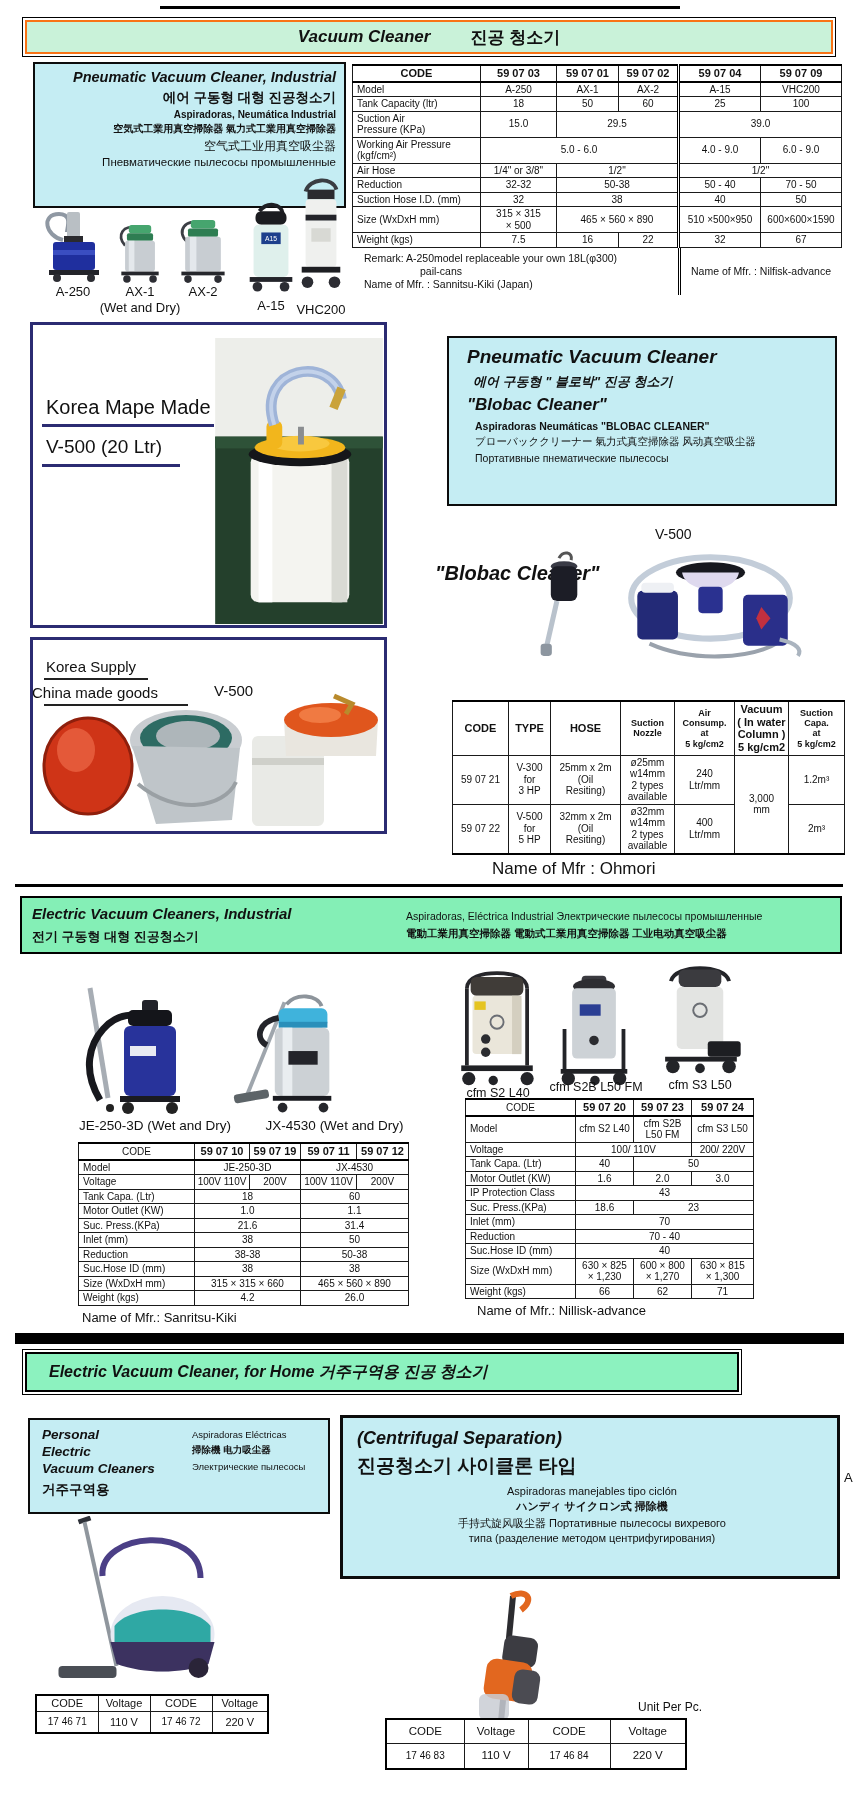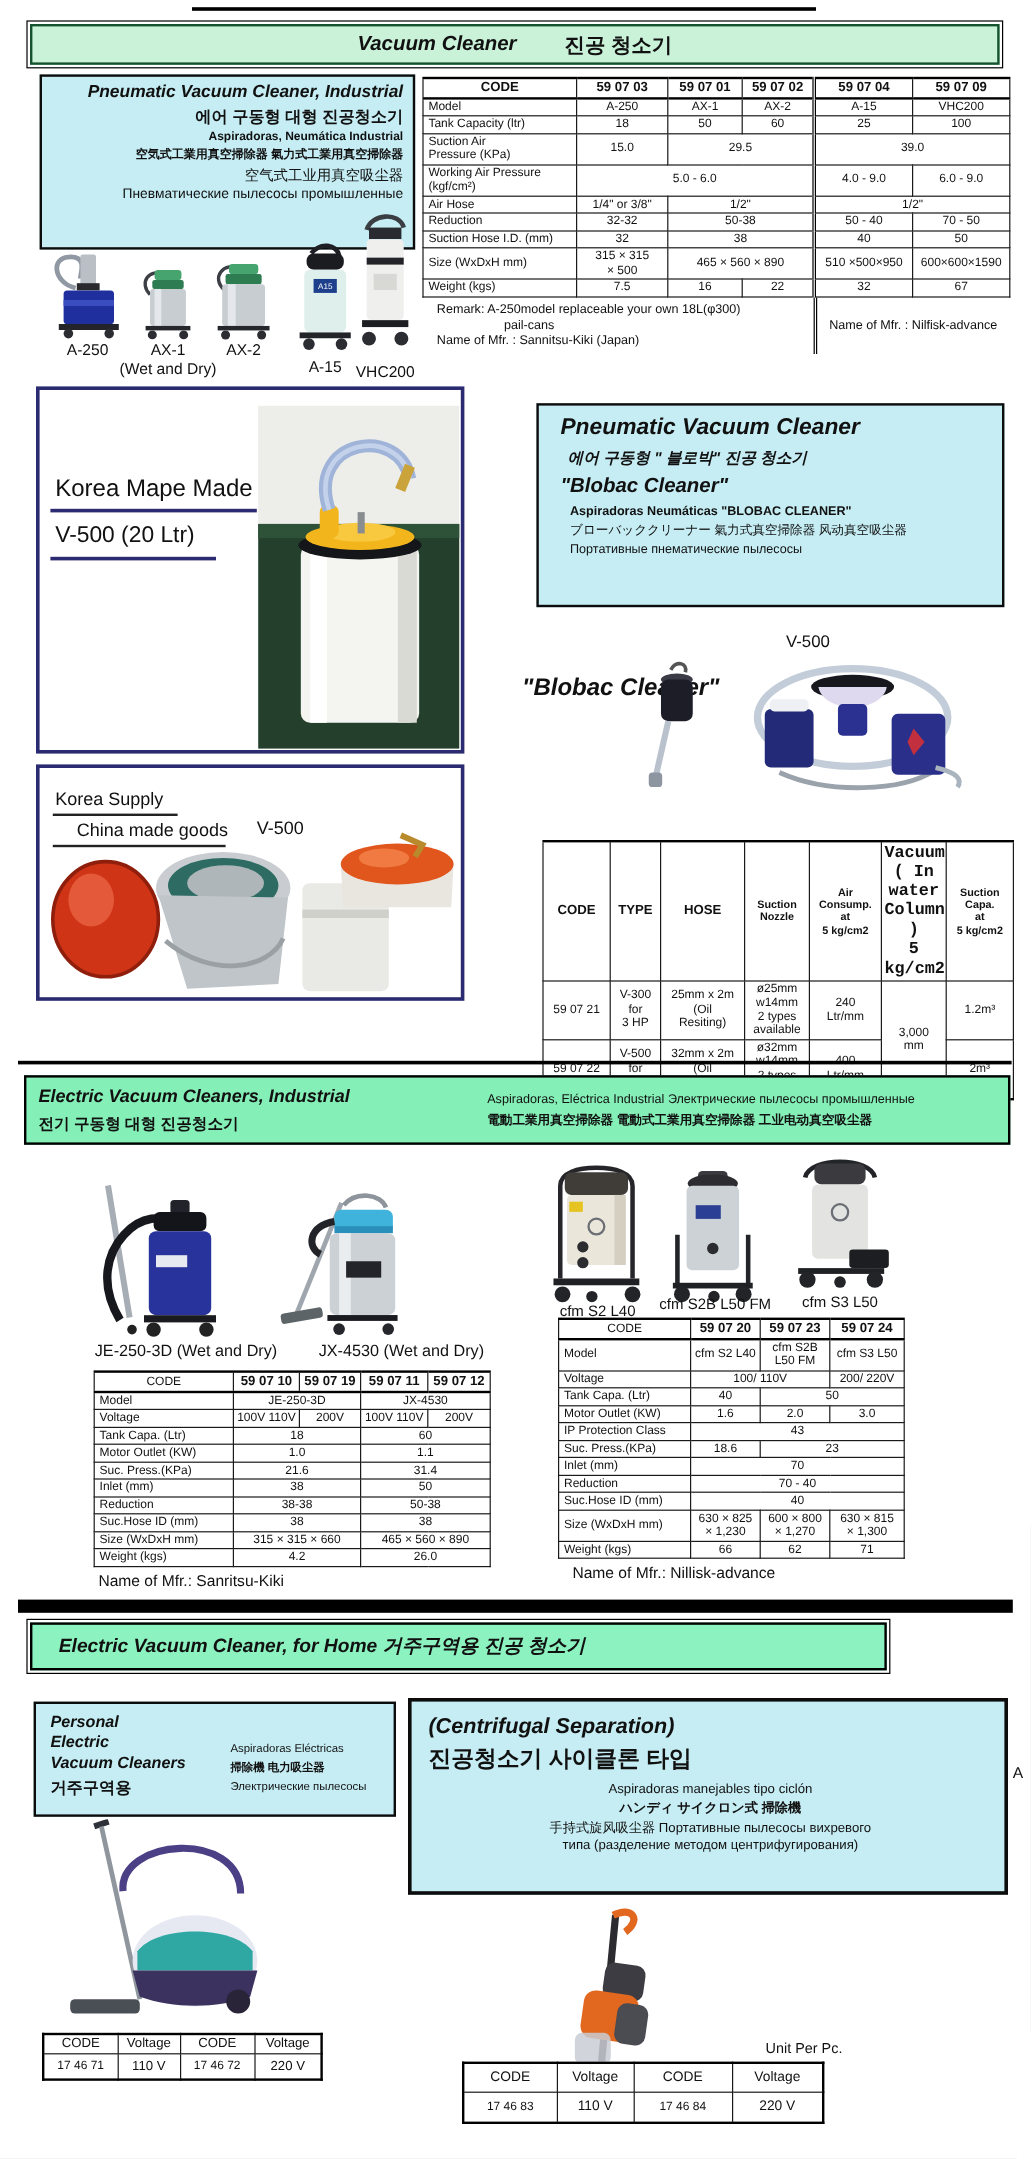--- a/index.html
+++ b/index.html
@@ -5,21 +5,21 @@
   * { box-sizing:border-box; margin:0; padding:0; }
   html,body { background:#e8e8e8; }
   .page { position:relative; width:859px; height:1799px; margin:0 auto; background:#fff;
           font-family:"Liberation Sans","DejaVu Sans",sans-serif; color:#111; overflow:hidden; }
   .abs { position:absolute; }
   .i { font-style:italic; } .b { font-weight:bold; }
   .pre { white-space:pre-line; }
   .ctr { text-align:center; }
 
   .banner1 { left:25px; top:20px; width:808px; height:34px; background:#c9f2d9;
-             border:2px solid #14532d; outline:1px solid #000; outline-offset:2px;
+             border:2px solid #f97316; outline:1px solid #000; outline-offset:2px;
              display:flex; align-items:center; justify-content:center; gap:40px; font-size:17px; }
   .banner2 { left:20px; top:896px; width:822px; height:58px; background:#84efb6;
              border:2px solid #000; display:flex; align-items:center; padding:4px 10px; gap:14px; }
   .banner3 { left:25px; top:1352px; width:714px; height:40px; background:#8cf2bf;
              border:2px solid #000; outline:1px solid #000; outline-offset:2px;
              display:flex; align-items:center; padding-left:22px; font-size:16px; }
 
   .cyanbox { background:#c5edf3; border:2px solid #0c0c0c; }
   .navybox { border:3px solid #2b2b72; background:#fff; }
   .bar { background:#2b2b72; height:3px; }
@@ -237,21 +237,21 @@
     <rect x="52" y="84" width="16" height="28" rx="6" fill="#f2b61c"></rect>
     <rect x="84" y="90" width="6" height="18" fill="#8a8d90"></rect>
     <path d="M60 88 C40 28 120 16 128 62" stroke="#9fb4d8" stroke-width="11" fill="none"></path>
     <path d="M60 88 C40 28 120 16 128 62" stroke="#c3d2ea" stroke-width="4" fill="none"></path>
     <rect x="120" y="50" width="9" height="22" fill="#caa33a" transform="rotate(22 124 60)"></rect>
   </svg>
 
   <div class="abs navybox" style="left:30px;top:637px;width:357px;height:197px;"></div>
   <div class="abs" style="left:46px;top:658px;font-size:15px;">Korea Supply</div>
   <div class="abs" style="left:44px;top:678px;width:104px;height:2px;background:#222;"></div>
-  <div class="abs" style="left:64px;top:684px;font-size:15px;">China made goods</div>
+  <div class="abs" style="left:32px;top:684px;font-size:15px;">China made goods</div>
   <div class="abs" style="left:44px;top:704px;width:144px;height:2px;background:#222;"></div>
   <div class="abs" style="left:214px;top:682px;font-size:15px;">V-500</div>
   <svg class="abs" style="left:36px;top:692px;width:344px;height:138px;" viewBox="0 0 344 138">
     <ellipse cx="52" cy="74" rx="44" ry="48" fill="#cf3417"></ellipse>
     <ellipse cx="40" cy="58" rx="19" ry="22" fill="#e8603f" opacity="0.85"></ellipse>
     <ellipse cx="52" cy="74" rx="44" ry="48" fill="none" stroke="#8f1f0c" stroke-width="3"></ellipse>
     <ellipse cx="150" cy="48" rx="56" ry="30" fill="#c9cdd1"></ellipse>
     <ellipse cx="150" cy="46" rx="46" ry="23" fill="#2d6b63"></ellipse>
     <ellipse cx="152" cy="44" rx="32" ry="15" fill="#aeb6ba"></ellipse>
     <path d="M96 54 L120 132 L196 128 L204 56 Z" fill="#bfc5c9"></path>
@@ -311,21 +311,21 @@
           <tr>
         <th class="hd">CODE</th>
         <th class="hd">TYPE</th>
         <th class="hd">HOSE</th>
         <th class="hd pre" style="font-size:9px;">Suction
 Nozzle</th>
         <th class="hd pre" style="font-size:9px;">Air
 Consump.
 at
 5 kg/cm2</th>
-        <th class="hd pre" style="font-size:14px;font-family:Liberation Mono, monospace;">Vacuum
+        <th class="hd pre" style="font-size:11px;">Vacuum
 ( In water
 Column )
 5 kg/cm2</th>
         <th class="hd pre" style="font-size:9px;">Suction
 Capa.
 at
 5 kg/cm2</th>
       </tr>
       <tr>
         <td class="codecell">59 07 21</td>
@@ -608,21 +608,21 @@
     <span class="b i">Electric Vacuum Cleaner,  for Home  거주구역용 진공 청소기</span>
   </div>
 
   <div class="abs cyanbox" style="left:28px;top:1418px;width:302px;height:96px;padding:7px 8px 0 12px;">
     <div style="position:relative;">
       <div class="b i" style="font-size:13.5px;">Personal</div>
       <div class="b i" style="font-size:13.5px;margin-top:2px;">Electric</div>
       <div class="b i" style="font-size:13.5px;margin-top:2px;">Vacuum Cleaners</div>
       <div class="b" style="font-size:13.5px;margin-top:5px;">거주구역용</div>
       <div class="abs" style="left:150px;top:2px;width:150px;">
-        <div style="font-size:9.5px;margin-top:23px;">Aspiradoras Eléctricas</div>
+        <div style="font-size:9.5px;">Aspiradoras Eléctricas</div>
         <div class="b" style="font-size:9.5px;margin-top:4px;">掃除機   电力吸尘器</div>
         <div style="font-size:9.5px;margin-top:4px;">Электрические пылесосы</div>
       </div>
     </div>
   </div>
 
   <svg class="abs" style="left:50px;top:1516px;width:185px;height:172px;" viewBox="0 0 184 172">
     <path d="M28 6 L40 2" stroke="#2e3138" stroke-width="5"></path>
     <path d="M34 6 L66 150" stroke="#8f969d" stroke-width="4"></path>
     <path d="M52 60 C48 16 150 8 150 62" stroke="#4b3f86" stroke-width="6" fill="none"></path>

